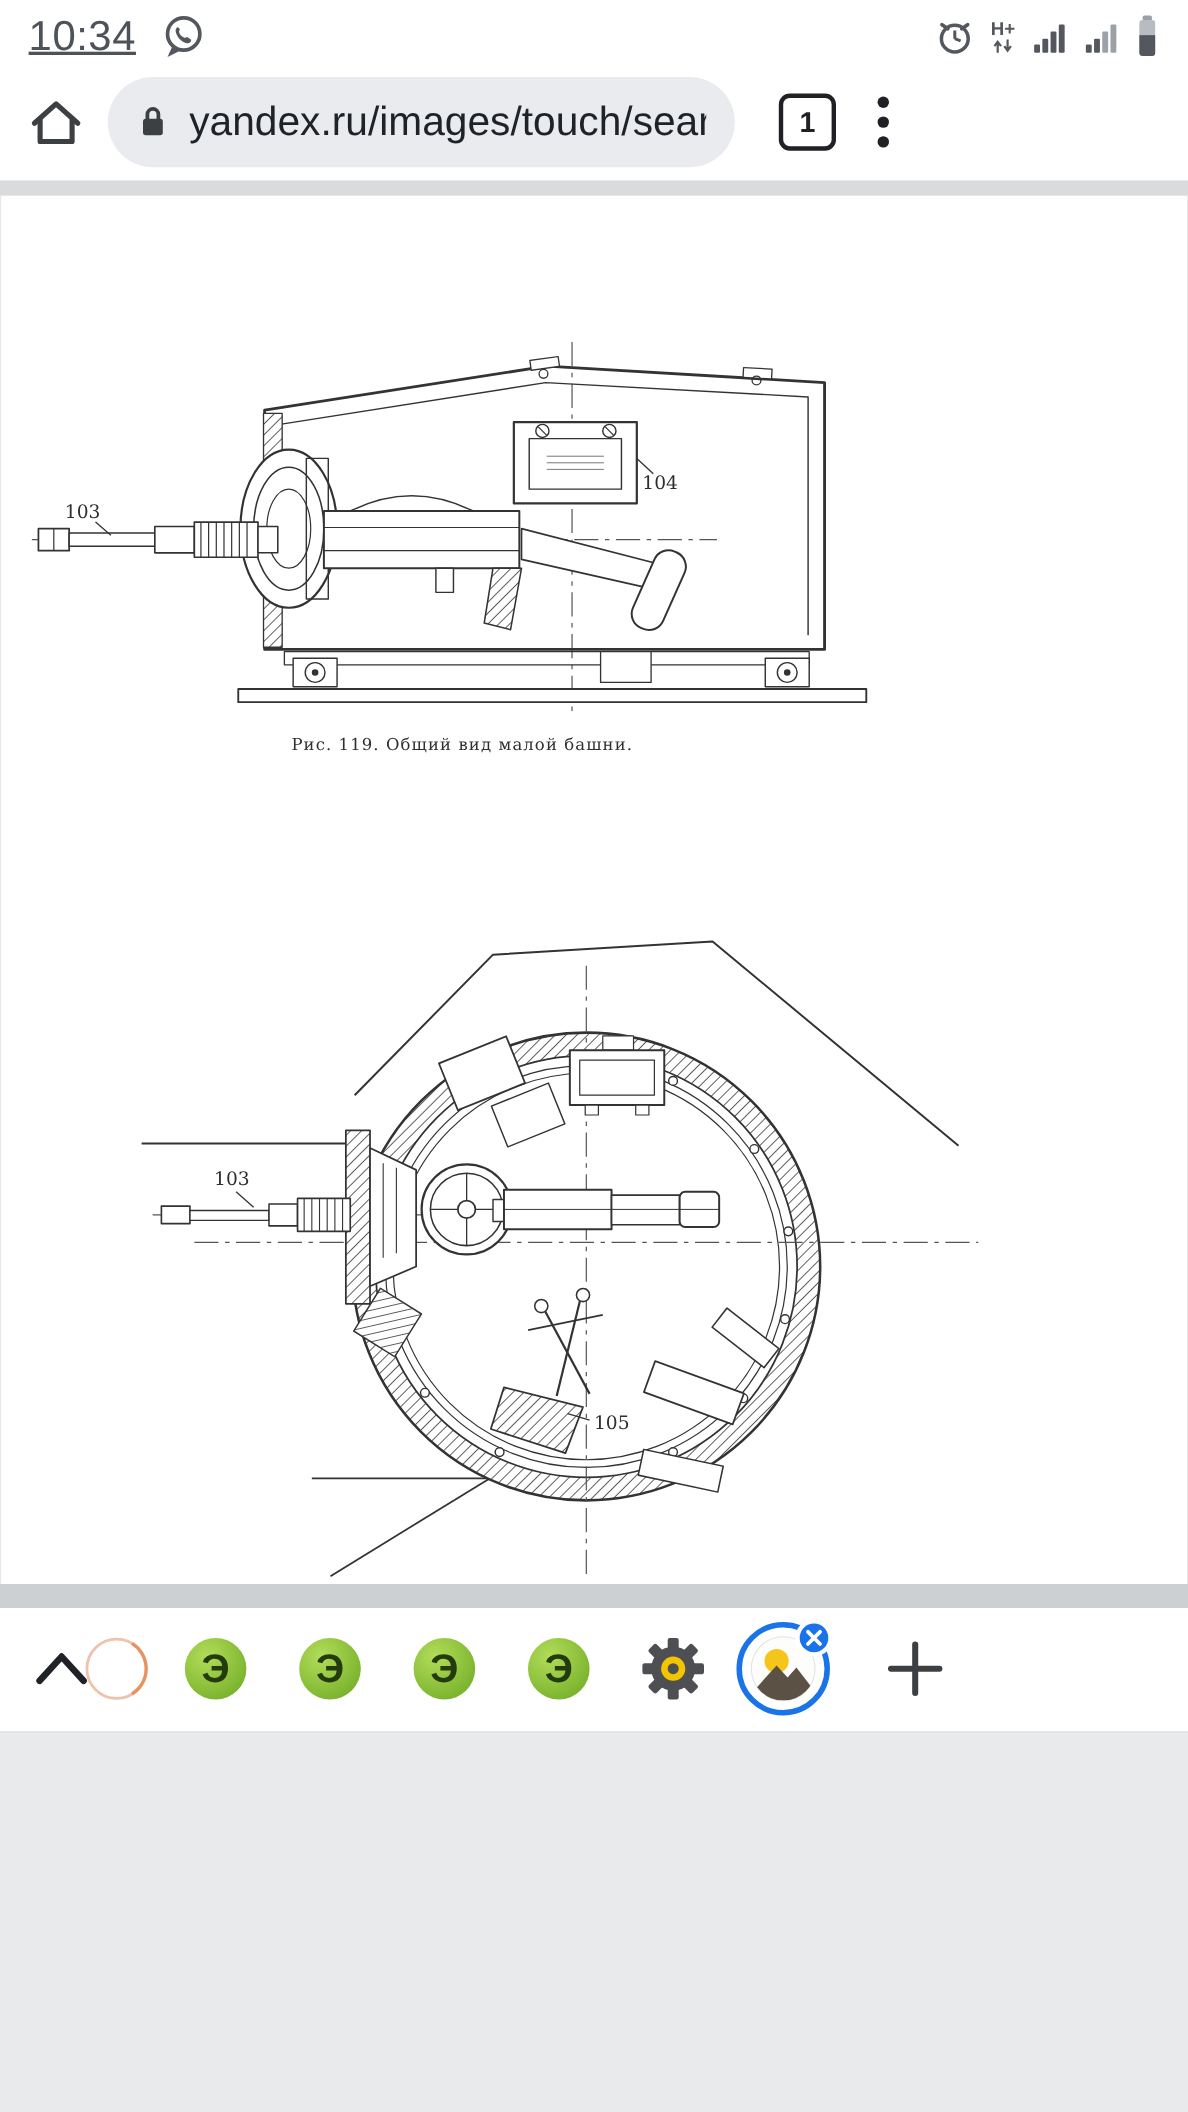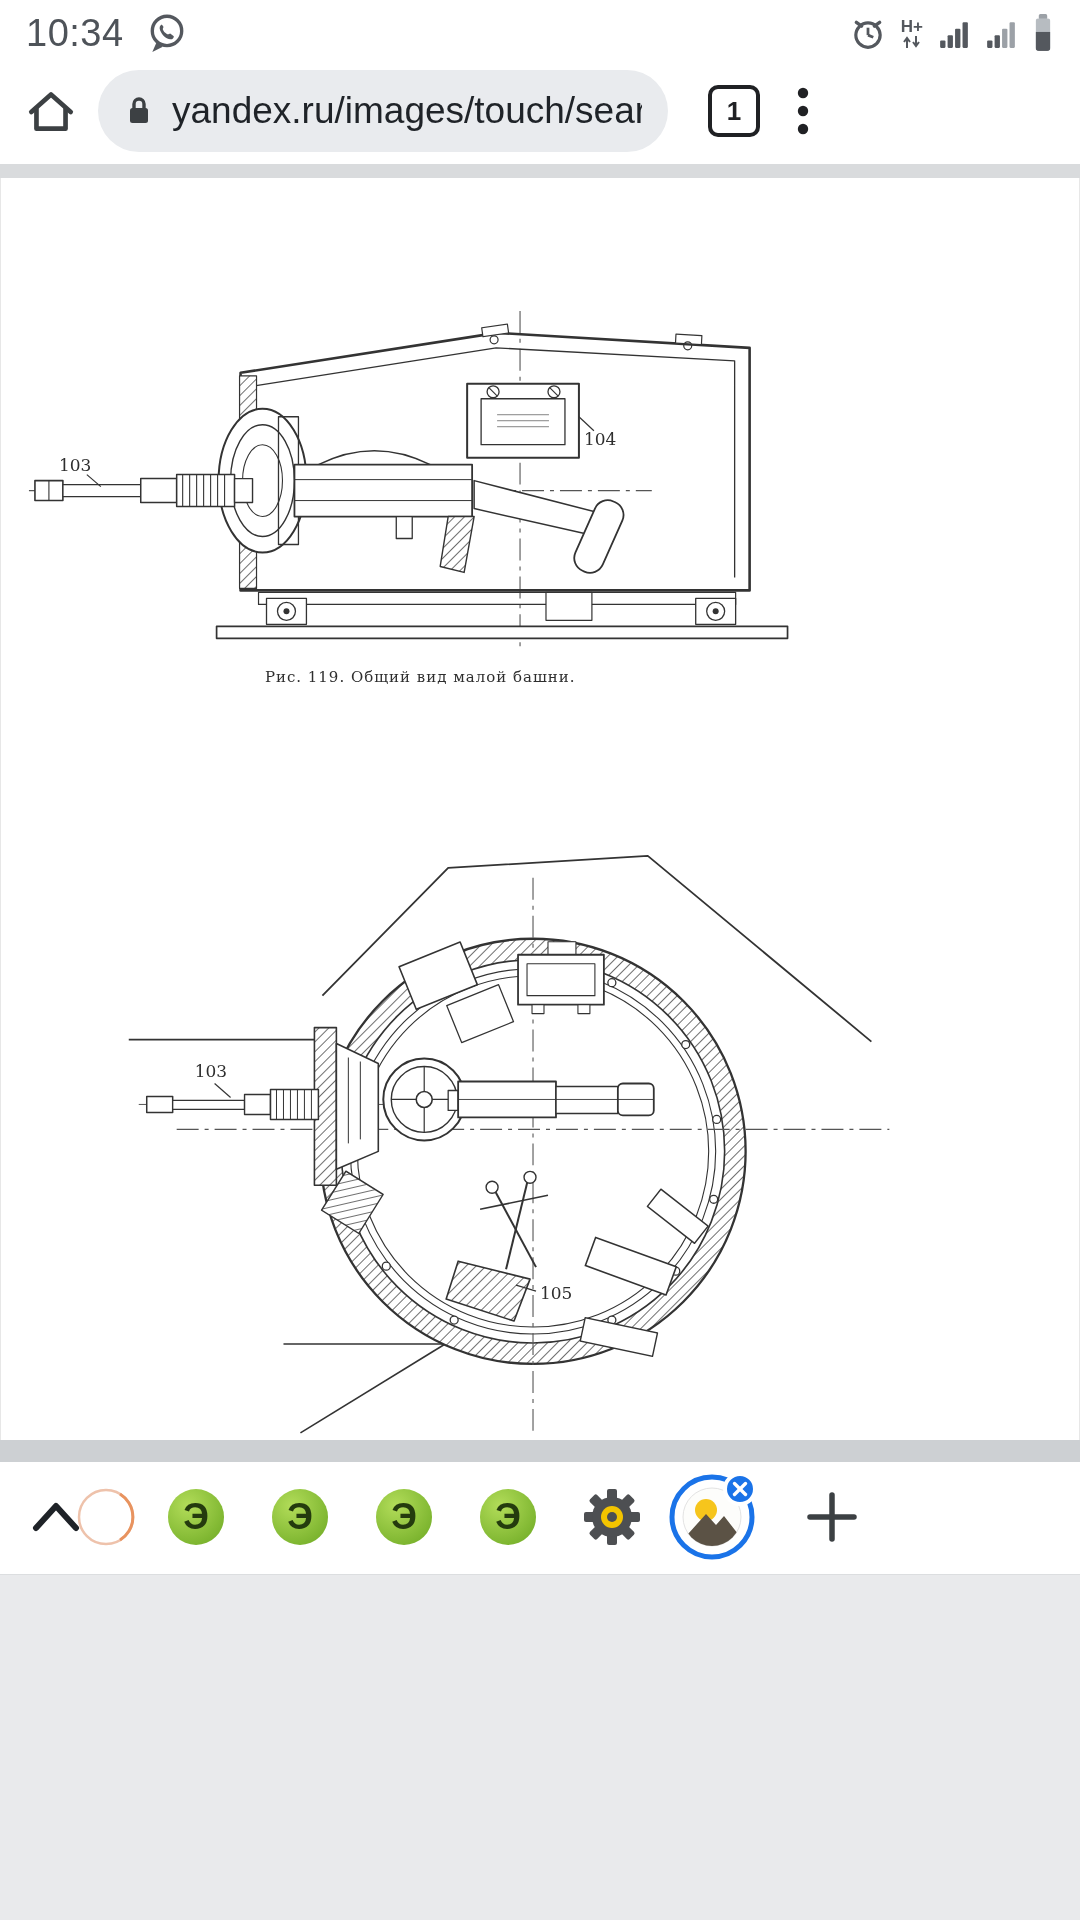--- a/index.html
+++ b/index.html
@@ -3,21 +3,21 @@
 <meta charset="utf-8">
 <style>
   html,body{margin:0;padding:0;background:#fff;}
   .screen{position:relative;width:1080px;height:1920px;background:#fff;overflow:hidden;
           font-family:"Liberation Sans",sans-serif;}
 
   
   .status-bar{position:absolute;top:0;left:0;right:0;height:58px;display:flex;
               align-items:center;justify-content:space-between;padding:8px 26px 0;box-sizing:border-box;}
   .sb-left{display:flex;align-items:center;gap:22px;}
-  .sb-time{font-size:38px;color:#4e5359;letter-spacing:.5px;}
+  .sb-time{font-size:38px;color:#4e5359;letter-spacing:.5px;text-decoration:underline;}
   .sb-right{display:flex;align-items:center;gap:15px;}
   .hplus{display:flex;flex-direction:column;align-items:center;line-height:1;}
   .hplus .net{font-size:17px;font-weight:700;color:#54585e;}
 
   
   .browser-bar{position:absolute;top:58px;left:0;right:0;height:106px;background:#fff;
                display:flex;align-items:center;padding:0 24px;box-sizing:border-box;}
   .home-btn{width:54px;height:54px;flex:0 0 auto;}
   .url-pill{margin-left:20px;width:570px;height:82px;background:#e9ebee;border-radius:42px;
             display:flex;align-items:center;padding:0 26px;box-sizing:border-box;gap:18px;flex:0 0 auto;}

